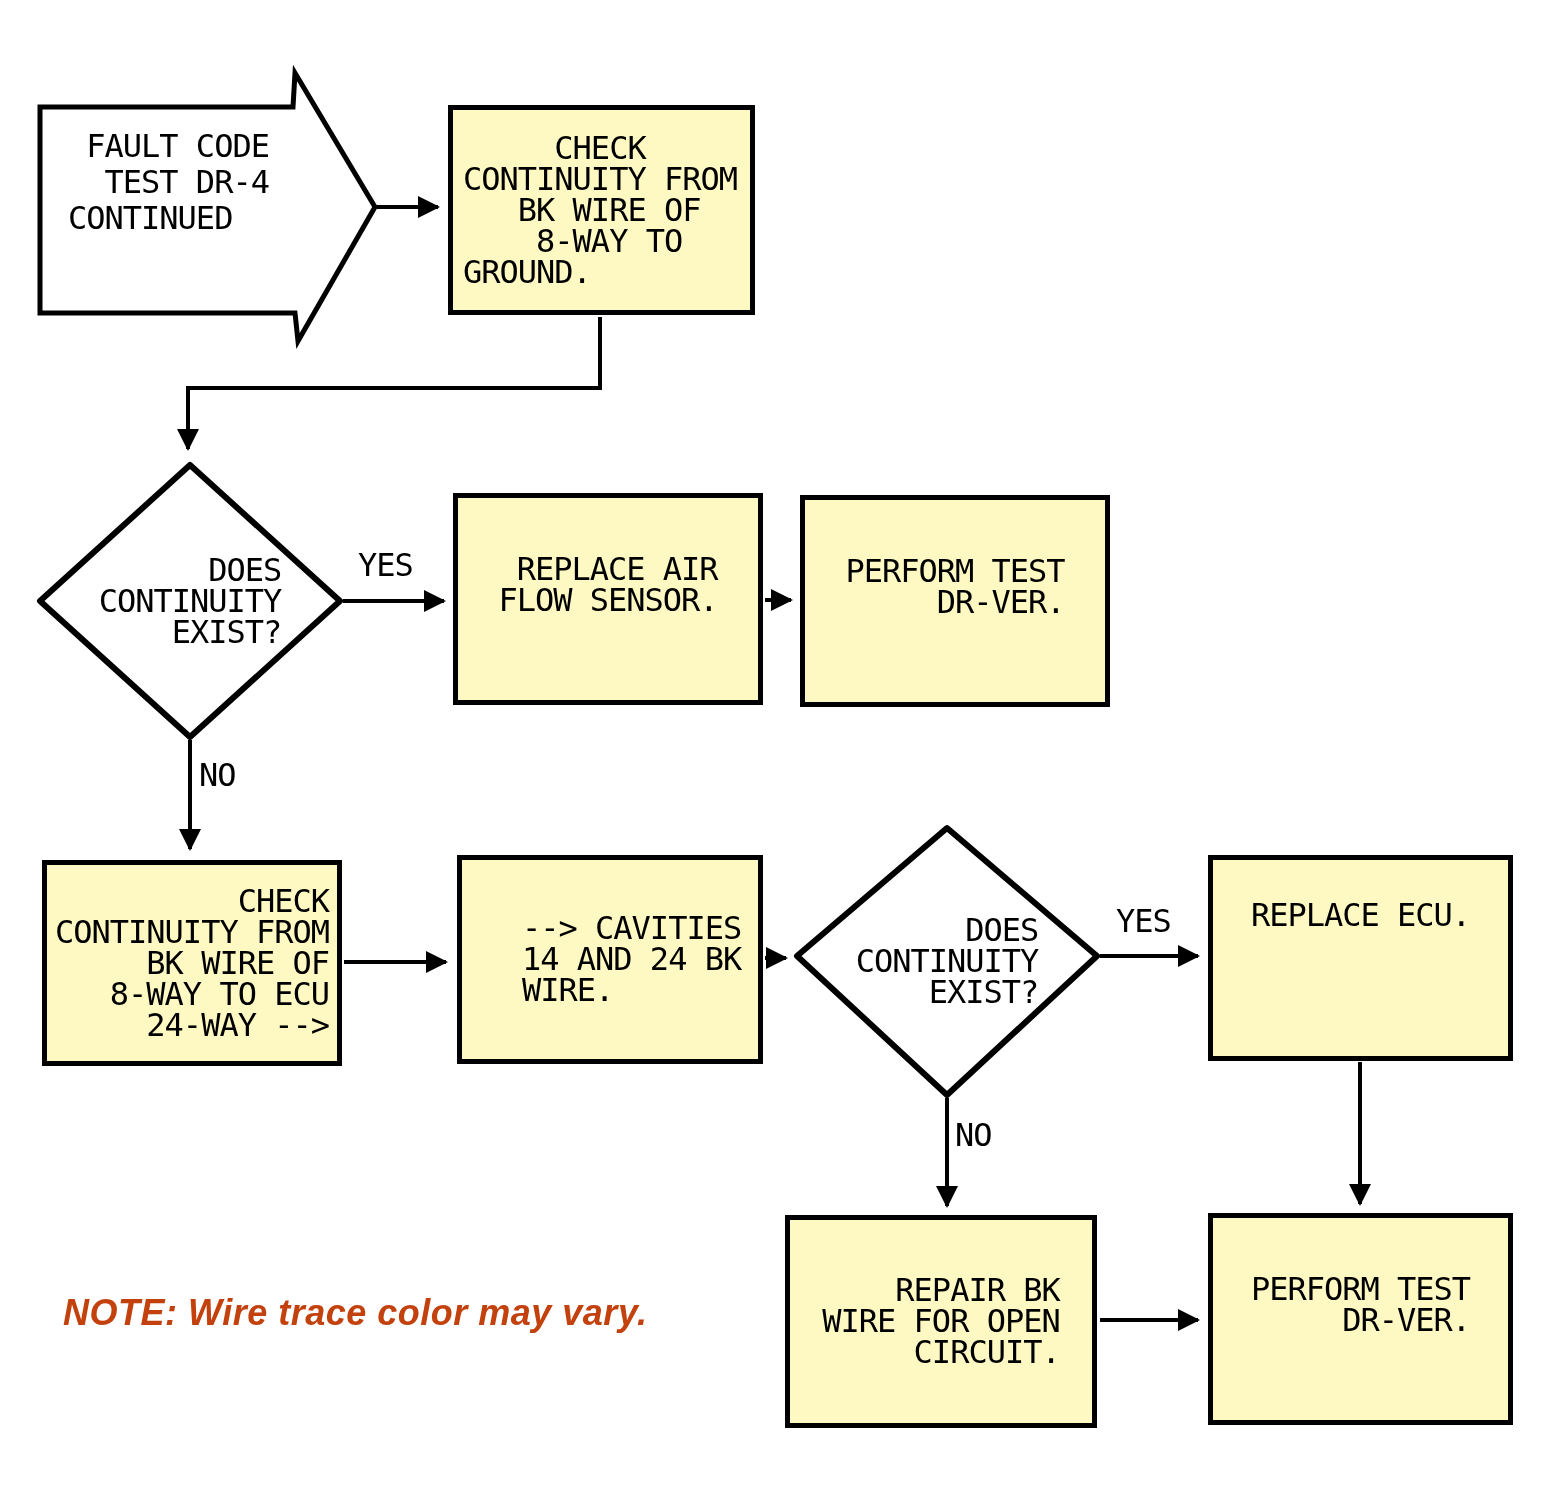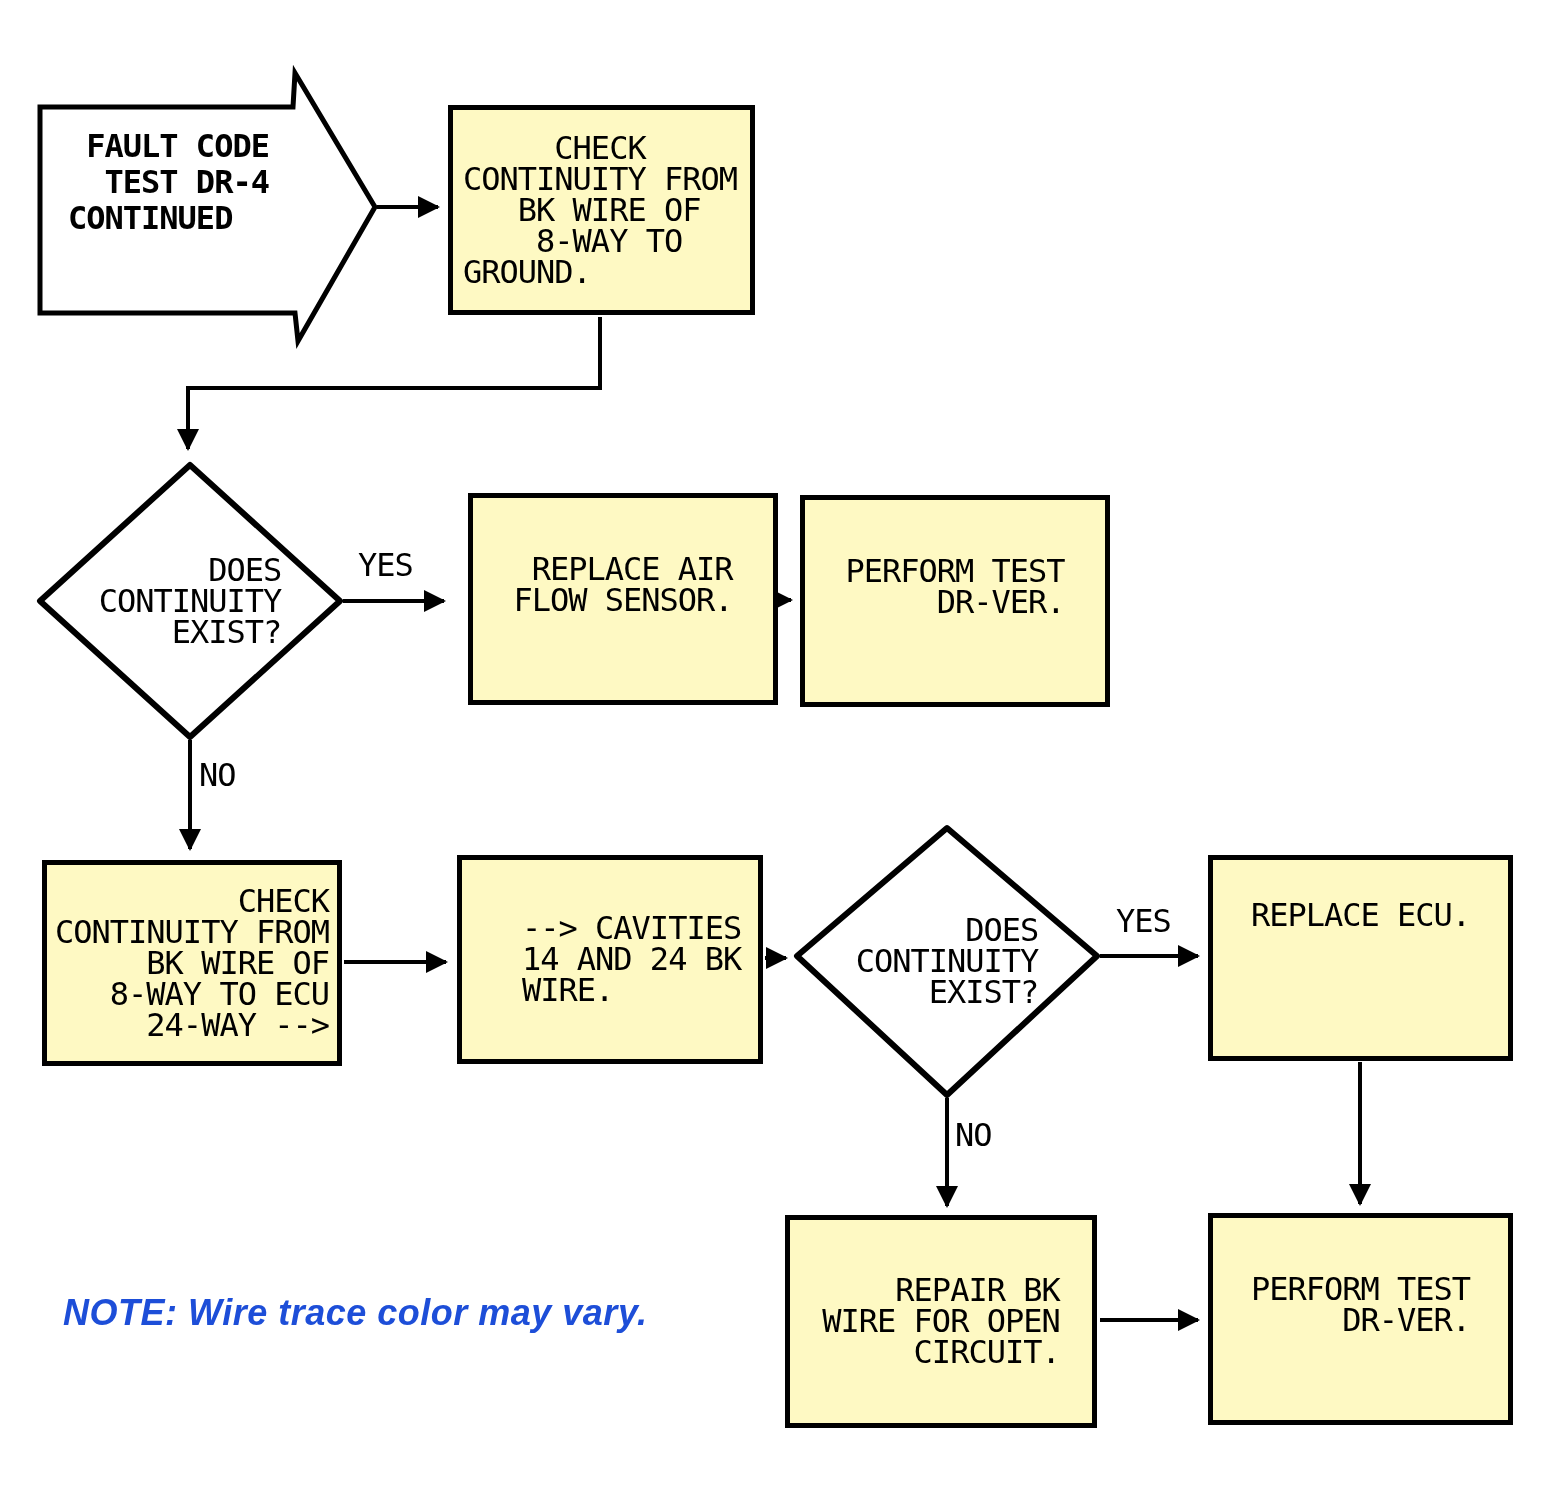--- a/index.html
+++ b/index.html
@@ -27,21 +27,21 @@
   .box.top-align{align-items:flex-start;padding-top:40px;}
   .dlabel{
     position:absolute;display:flex;align-items:center;justify-content:center;
   }
   .edge-label{position:absolute;}
   .banner-label{position:absolute;line-height:36px;}
   .note{
     position:absolute;
     font-family:"Liberation Sans",sans-serif;
     font-style:italic;font-weight:bold;
-    font-size:36px;letter-spacing:0.5px;color:#1d4ed8;
+    font-size:36px;letter-spacing:0.5px;color:#c2410c;
   }
 </style>
 </head>
 <body>
 
 <div id="canvas">
 
   <svg id="wires" viewBox="0 0 1553 1503">
     <defs>
       <marker id="ah" markerUnits="strokeWidth" markerWidth="6.5" markerHeight="6" refX="5" refY="2.75" orient="auto">
@@ -71,33 +71,33 @@
 
     <line x1="1100" y1="956" x2="1198" y2="956" stroke="#000" stroke-width="4" marker-end="url(#ah)"></line>
 
     <line x1="947" y1="1098" x2="947" y2="1206" stroke="#000" stroke-width="4" marker-end="url(#ah)"></line>
 
     <line x1="1360" y1="1062" x2="1360" y2="1204" stroke="#000" stroke-width="4" marker-end="url(#ah)"></line>
 
     <line x1="1100" y1="1320" x2="1198" y2="1320" stroke="#000" stroke-width="4" marker-end="url(#ah)"></line>
   </svg>
 
-  <div class="banner-label txt pre" style="left:68px;top:128px;font-weight:bold;"> FAULT CODE
+  <div class="banner-label txt pre" style="left:68px;top:128px;"> FAULT CODE
   TEST DR-4
 CONTINUED</div>
 
   <div class="box pad-l" style="left:448px;top:105px;width:307px;height:210px;padding-left:10px;">
     <span class="txt pre">     CHECK
 CONTINUITY FROM
    BK WIRE OF
     8-WAY TO
 GROUND.</span>
   </div>
 
-  <div class="box lift" style="left:453px;top:493px;width:310px;height:212px;margin-left:15px;">
+  <div class="box lift" style="left:453px;top:493px;width:310px;height:212px;">
     <span class="txt ctr">REPLACE AIR
 FLOW SENSOR.</span>
   </div>
 
   <div class="box lift" style="left:800px;top:495px;width:310px;height:212px;">
     <span class="txt ctr">PERFORM TEST
 DR-VER.</span>
   </div>
 
   <div class="box" style="left:42px;top:860px;width:300px;height:206px;">

